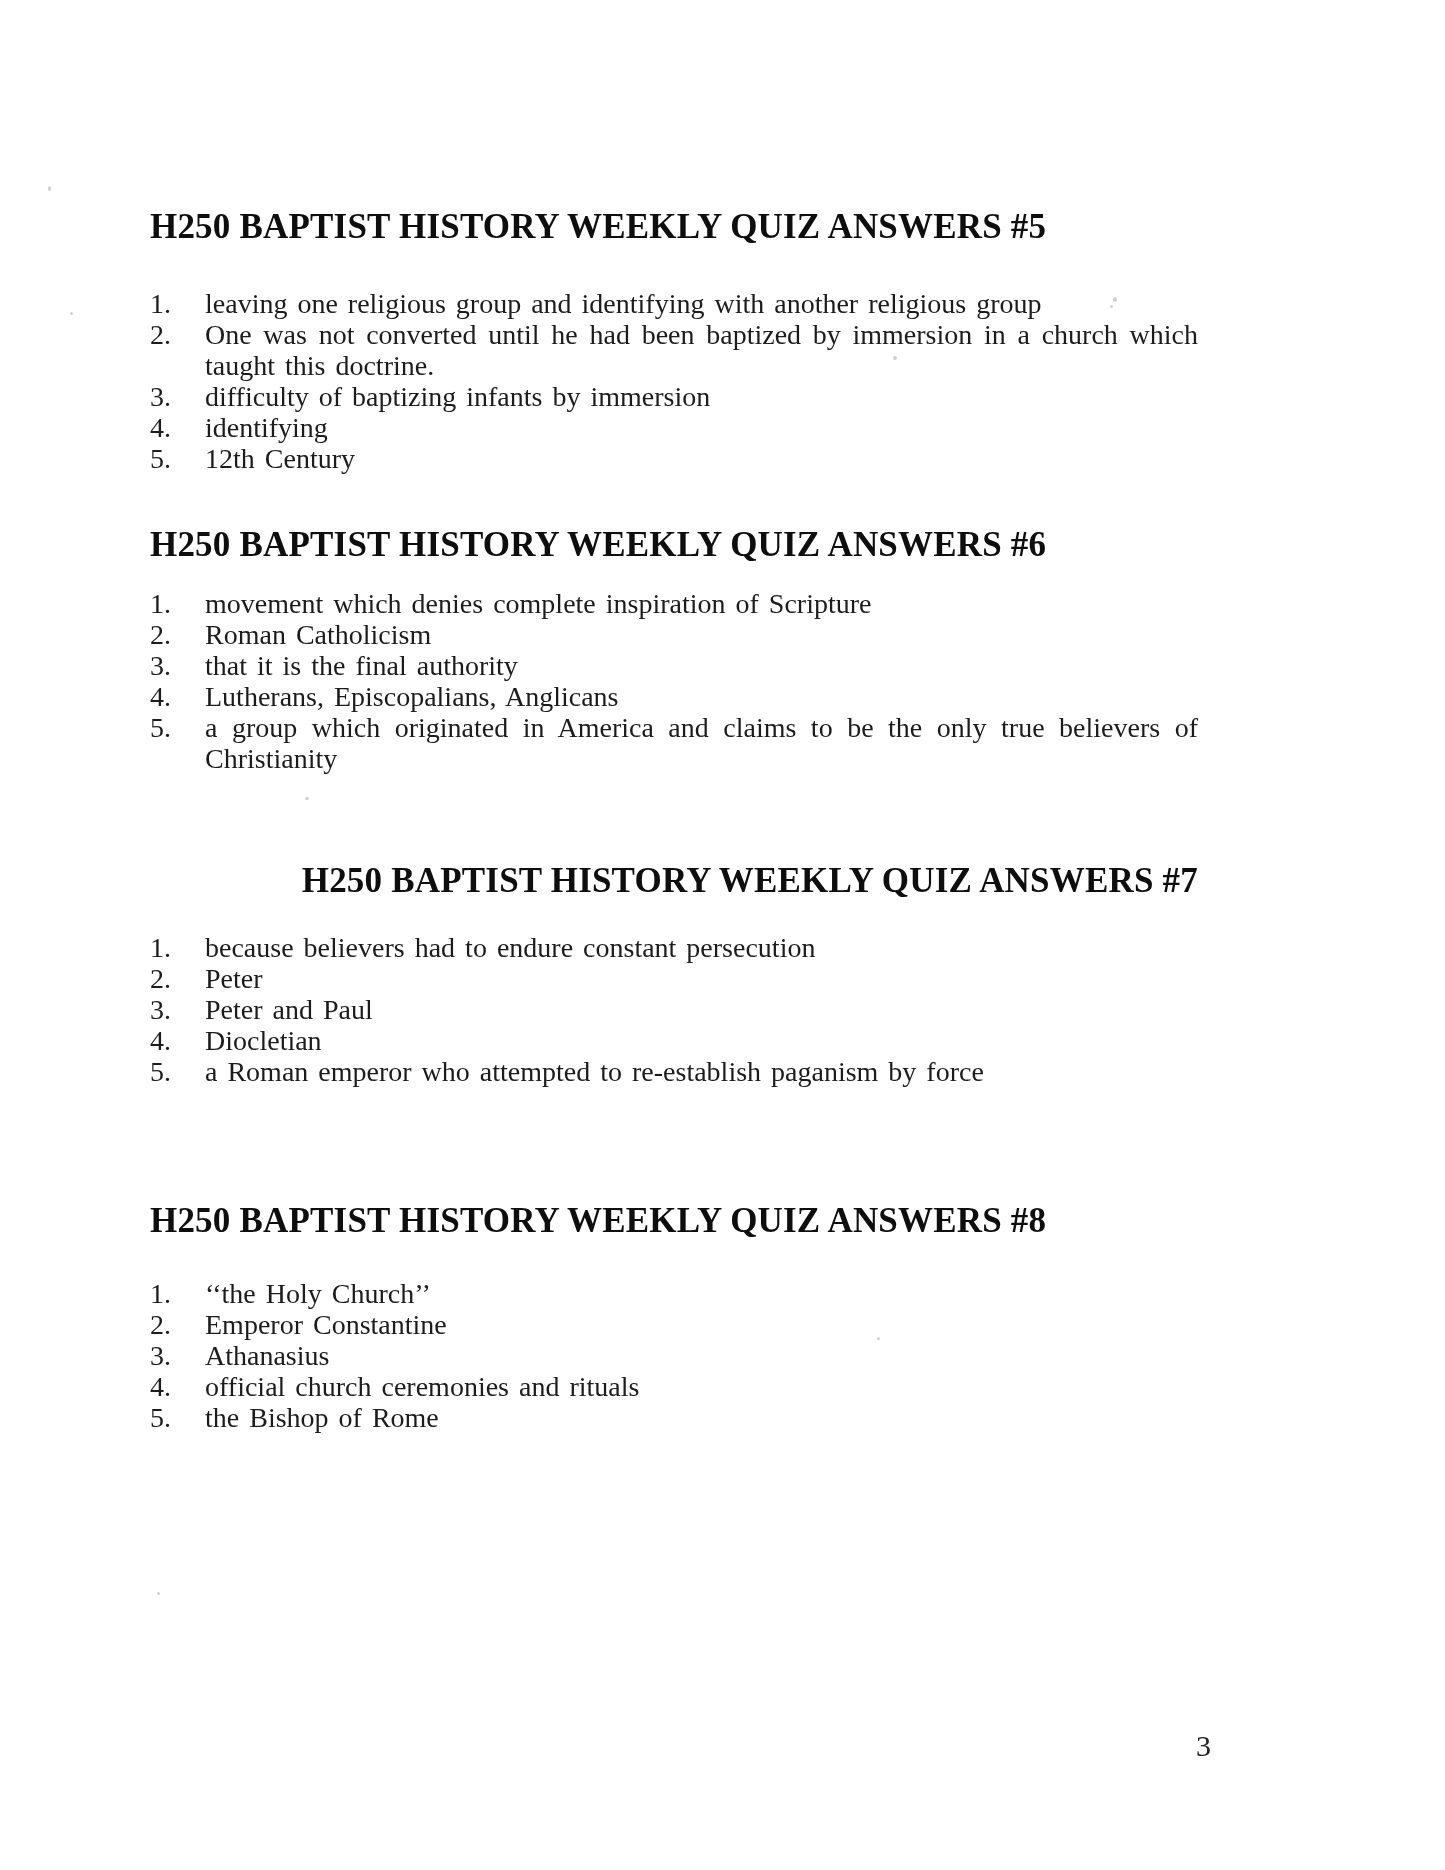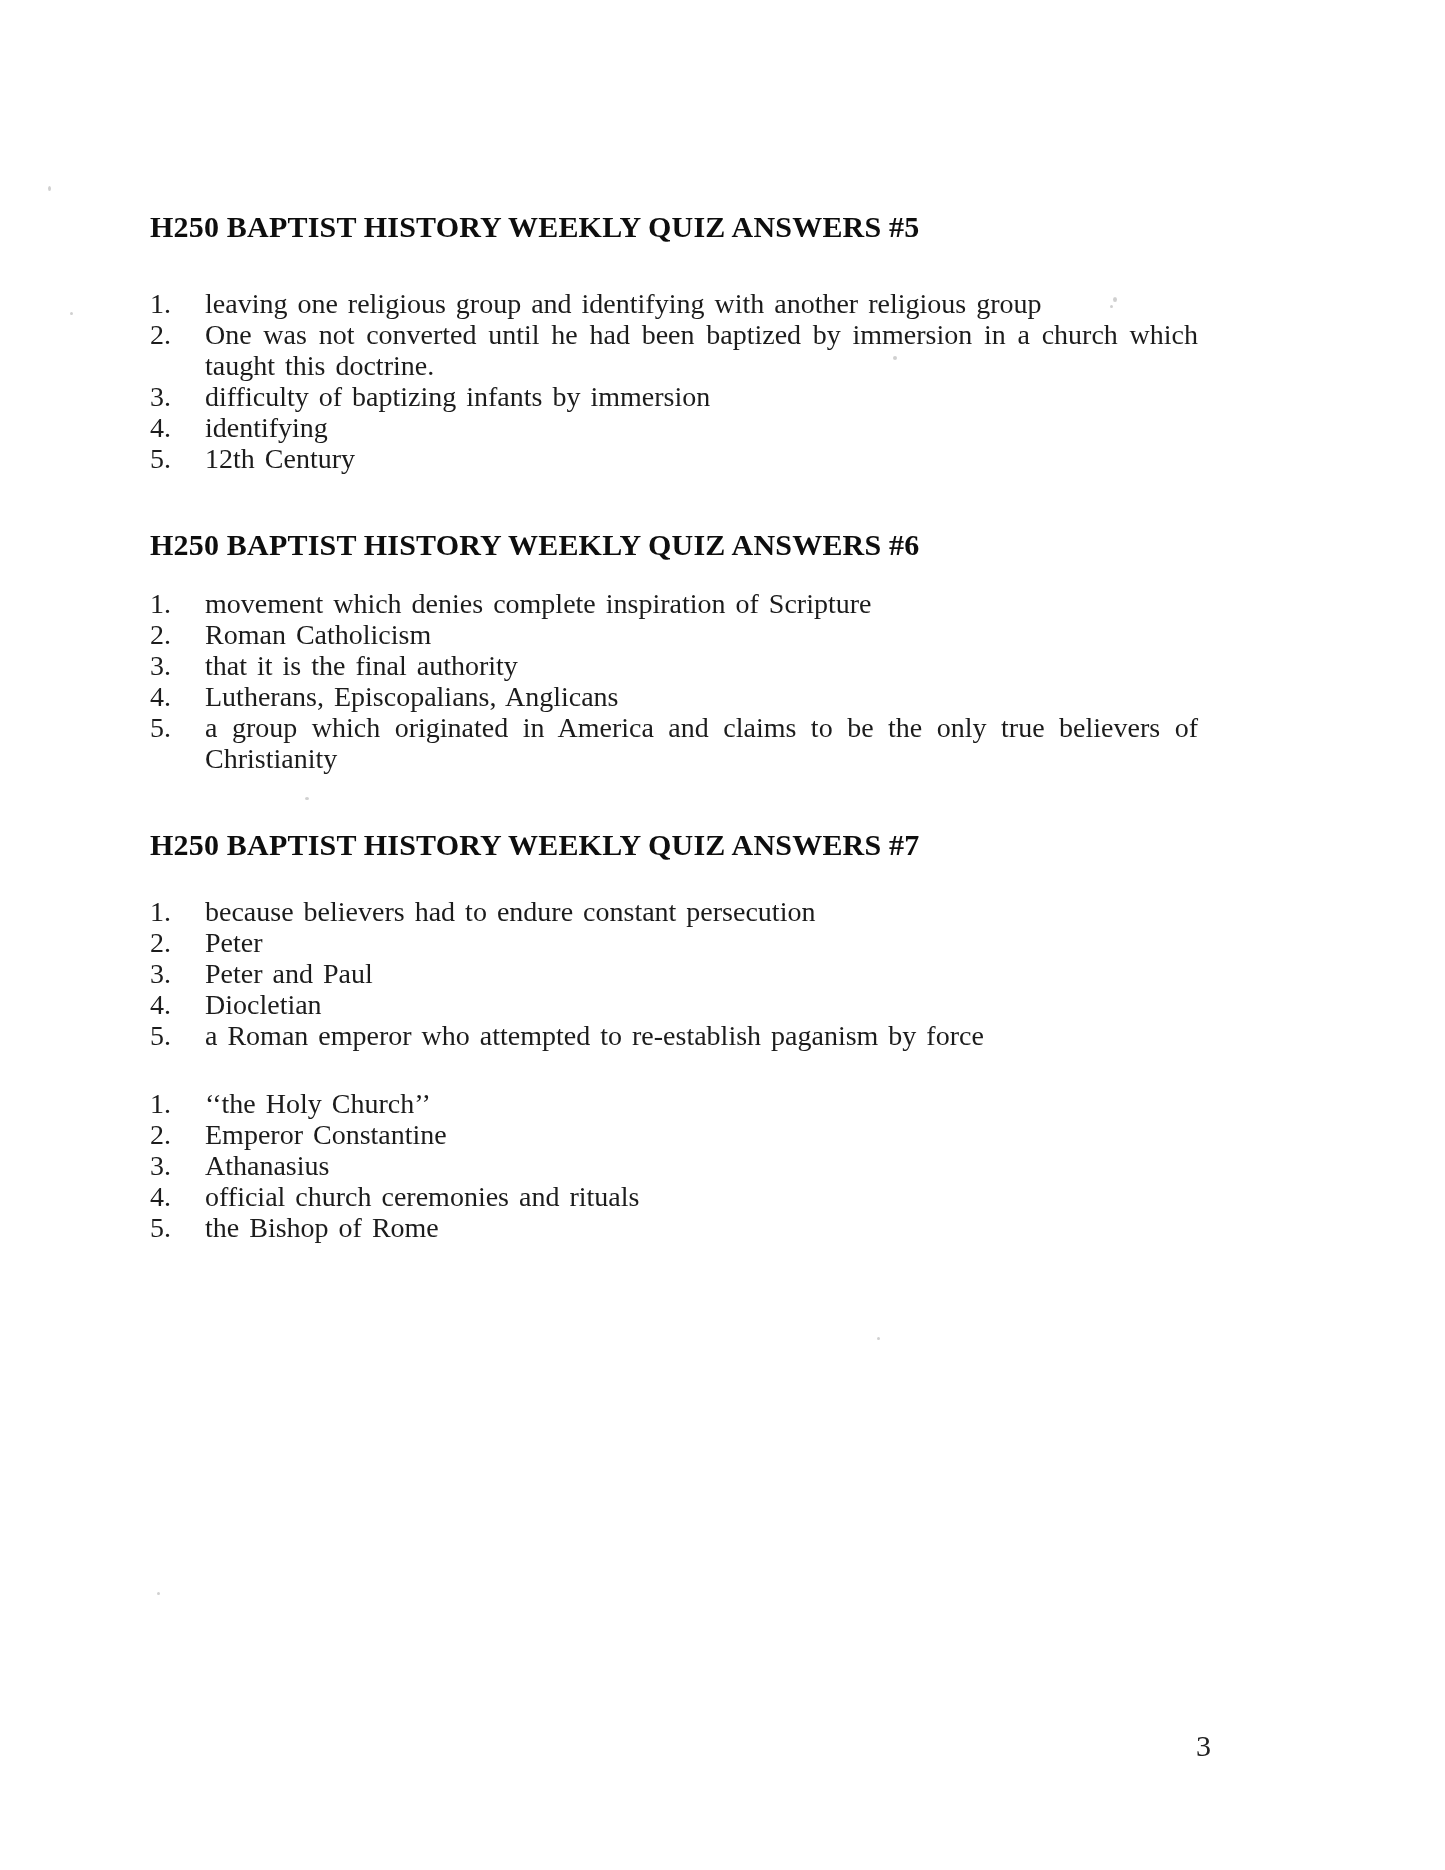--- a/index.html
+++ b/index.html
@@ -19,21 +19,21 @@
   }
   .content {
     position: absolute;
     left: 150px;
     top: 0;
     width: 1048px;
   }
   .quiz-section { margin: 0; padding: 0; }
   .quiz-title {
     margin: 0;
-    font-size: 30px;
+    font-size: 35px;
     font-weight: bold;
     line-height: 40px;
     letter-spacing: 0.2px;
     color: #0e0e0e;
     white-space: nowrap;
   }
   .answers {
     list-style: none;
     margin: 0;
     padding: 0;
@@ -46,21 +46,21 @@
   .answer .txt {
     flex: 0 0 993px;
     width: 993px;
     text-align: justify;
   }
   
   .sec-5 .quiz-title { margin-top: 207px; }
   .sec-5 .answers    { margin-top: 41px; }
   .sec-6 .quiz-title { margin-top: 51px; }
   .sec-6 .answers    { margin-top: 23px; }
-  .sec-7 .quiz-title { margin-top: 51px; }
+  .sec-7 .quiz-title { margin-top: 87px; text-align: right; }
   .sec-7 .answers    { margin-top: 31px; }
   .sec-8 .quiz-title { margin-top: 114px; }
   .sec-8 .answers    { margin-top: 37px; }
   .page-number {
     position: absolute;
     left: 1196px;
     top: 1729px;
     font-size: 30px;
     line-height: 34px;
     color: #222;
@@ -159,20 +159,21 @@
           <span class="txt">Diocletian</span>
         </li>
         <li class="answer">
           <span class="num">5.</span>
           <span class="txt">a Roman emperor who attempted to re-establish paganism by force</span>
         </li>
       </ol>
     </section>
 
     <section class="quiz-section sec-8">
+      <h2 class="quiz-title">H250 BAPTIST HISTORY WEEKLY QUIZ ANSWERS #8</h2>
       <ol class="answers">
         <li class="answer">
           <span class="num">1.</span>
           <span class="txt">‘‘the Holy Church’’</span>
         </li>
         <li class="answer">
           <span class="num">2.</span>
           <span class="txt">Emperor Constantine</span>
         </li>
         <li class="answer">

